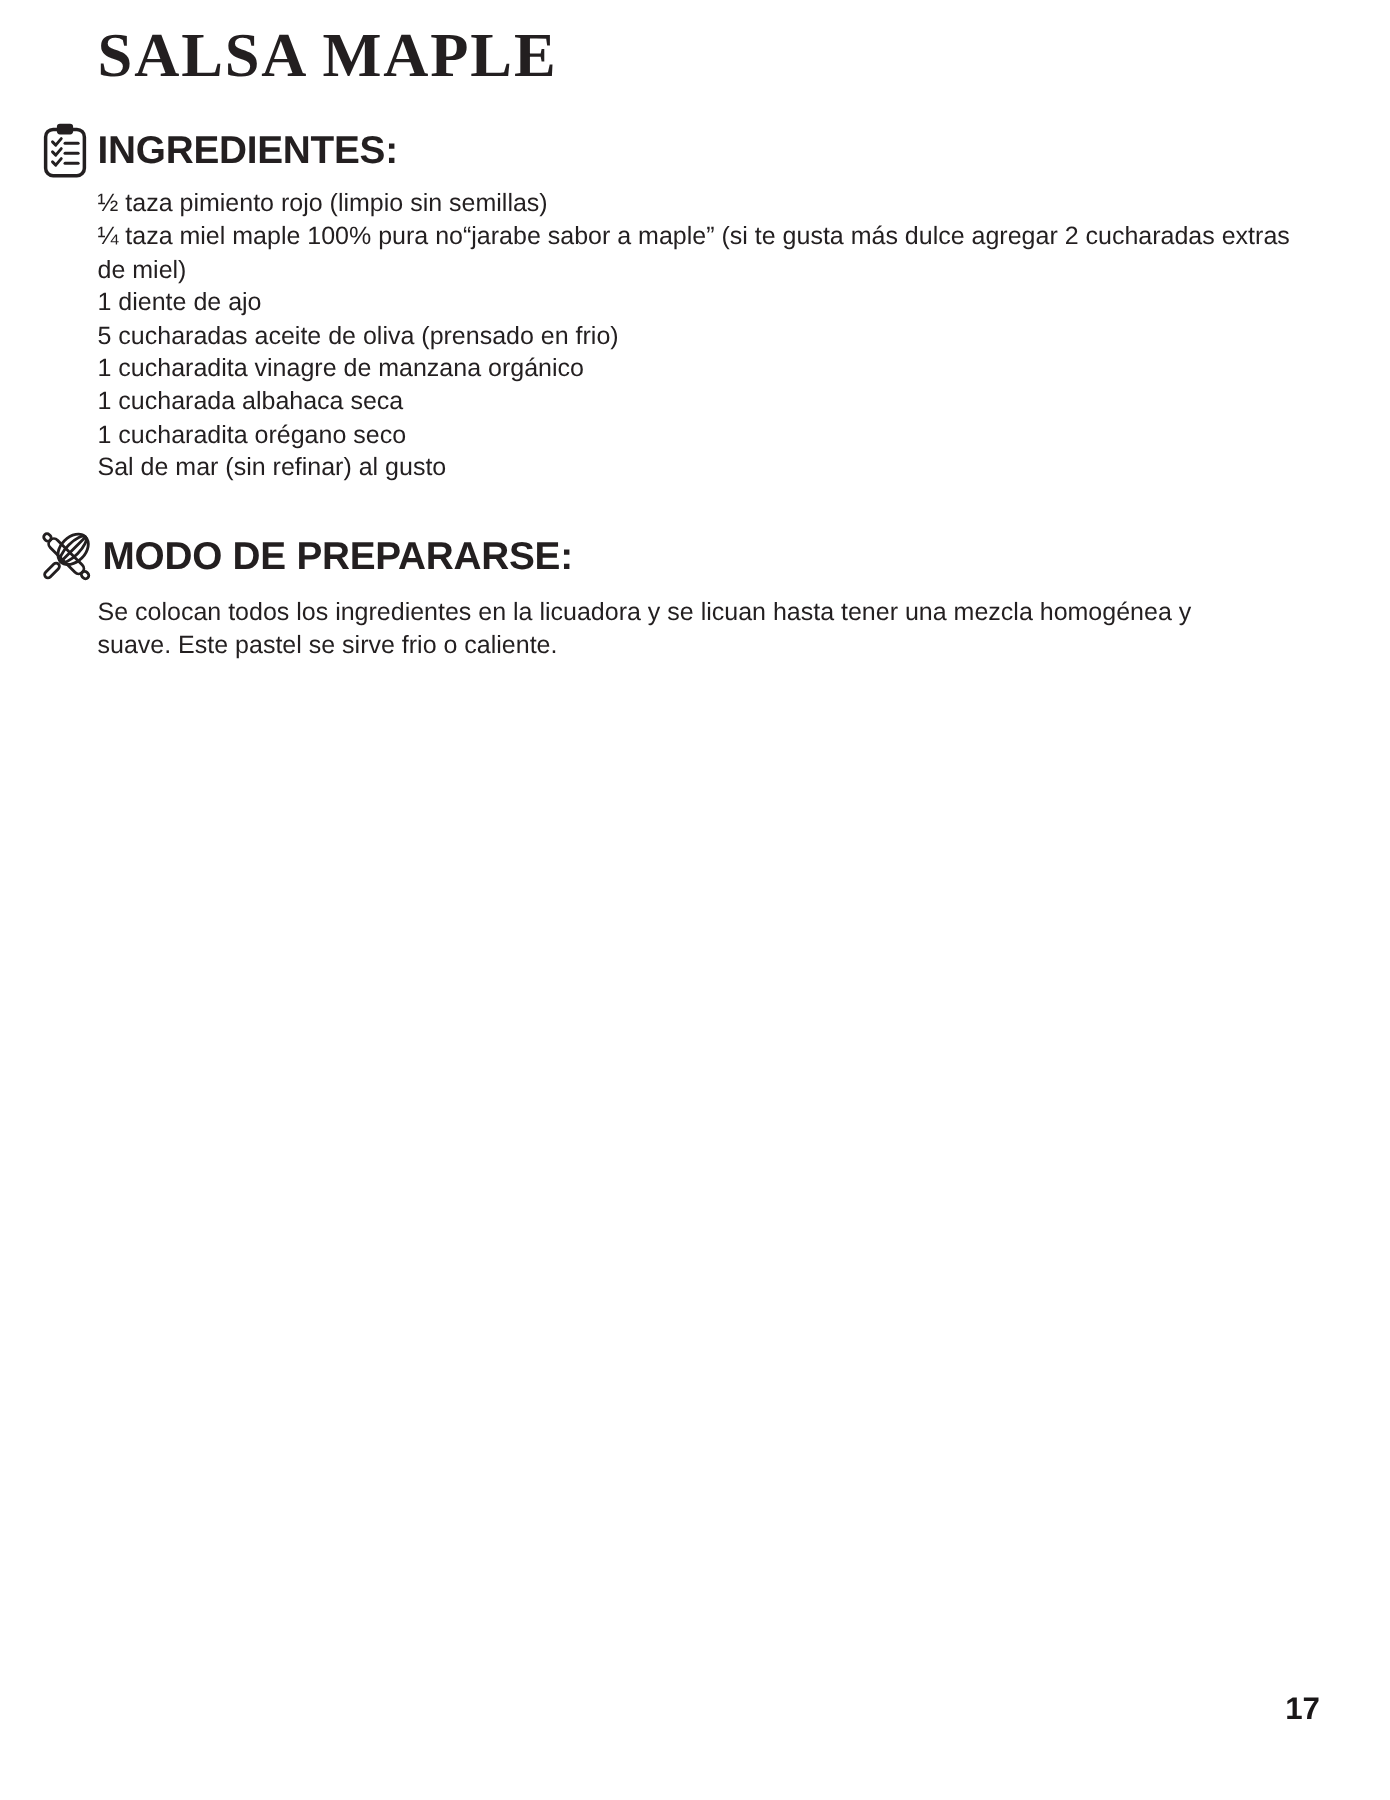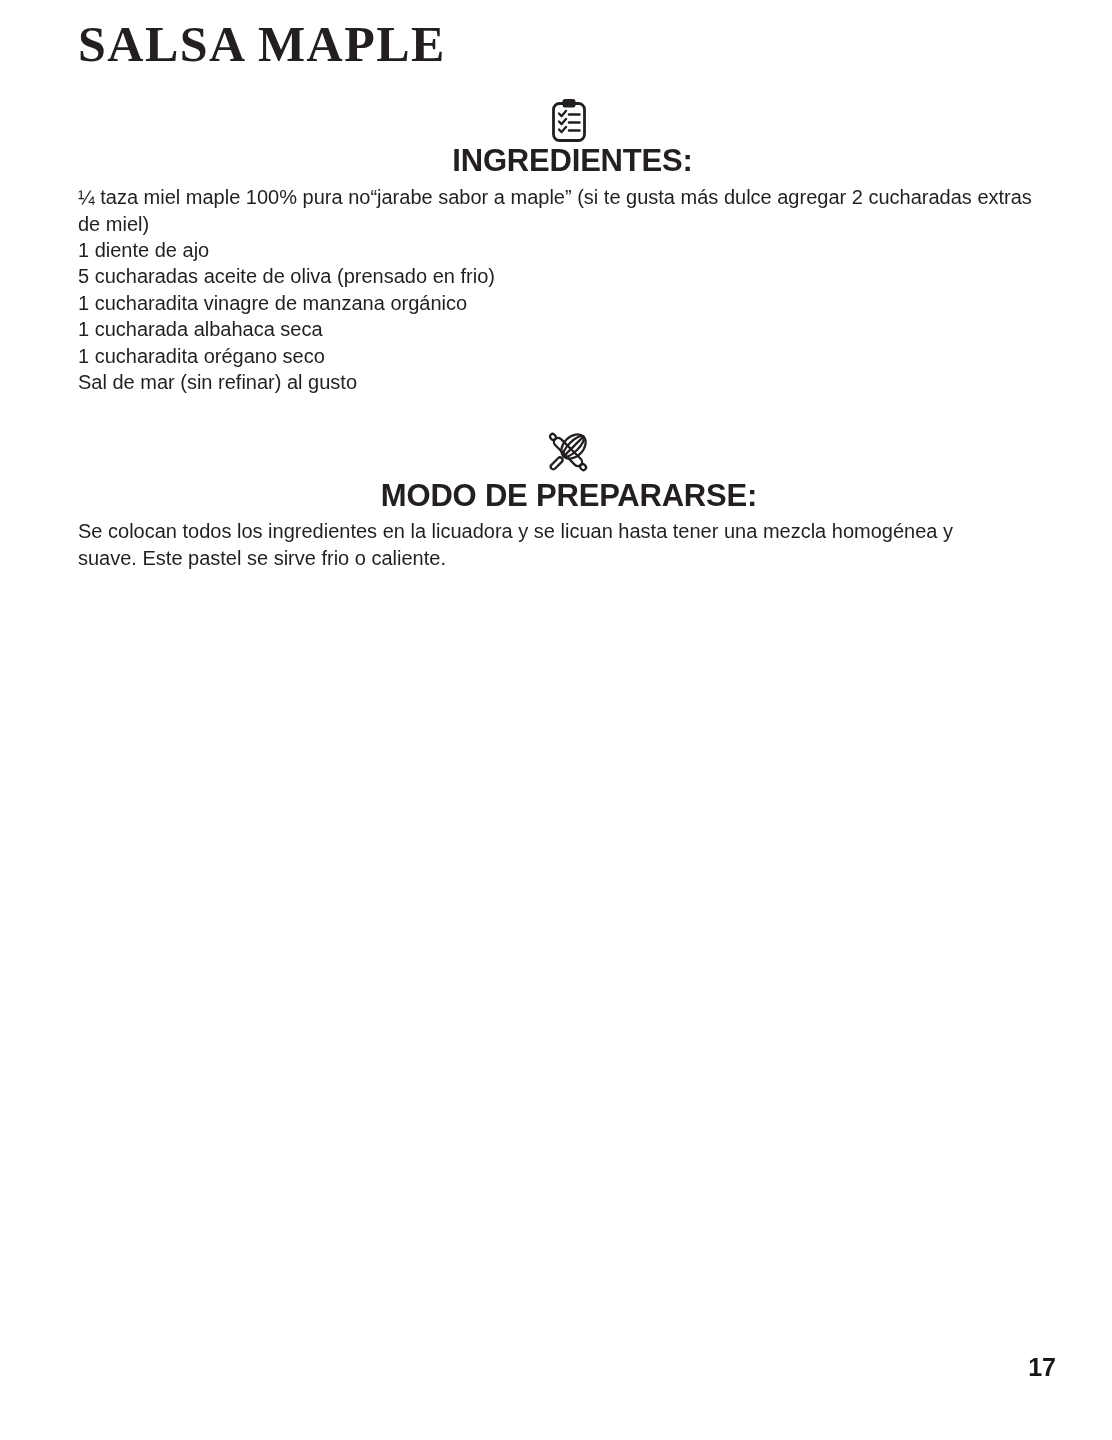--- a/index.html
+++ b/index.html
@@ -21,21 +21,20 @@
     font-family: "Liberation Serif", serif;
     font-weight: 700;
     font-size: 50px;
     line-height: 1.0;
     letter-spacing: 1.5px;
     color: #231f20;
   }
   .sec-head {
     display: flex;
     align-items: center;
-    flex-direction: column;
   }
   .sec-head h2 {
     margin: 0;
     font-size: 31px;
     font-weight: 700;
     letter-spacing: -0.2px;
     color: #231f20;
     line-height: 1.1;
   }
   .ing-head {
@@ -88,20 +87,21 @@
           <line x1="19" y1="17.5" x2="29.5" y2="17.5" stroke="#231f20" stroke-width="2.4" stroke-linecap="round"></line>
           <path d="M9 24.5 l2.6 2.6 l4.4 -5.2" fill="none" stroke="#231f20" stroke-width="2.3" stroke-linecap="round" stroke-linejoin="round"></path>
           <line x1="19" y1="25.5" x2="29.5" y2="25.5" stroke="#231f20" stroke-width="2.4" stroke-linecap="round"></line>
           <path d="M9 32.5 l2.6 2.6 l4.4 -5.2" fill="none" stroke="#231f20" stroke-width="2.3" stroke-linecap="round" stroke-linejoin="round"></path>
           <line x1="19" y1="33.5" x2="29.5" y2="33.5" stroke="#231f20" stroke-width="2.4" stroke-linecap="round"></line>
         </svg>
       </span>
       <h2>INGREDIENTES:</h2>
     </div>
     <div class="ing-list">
+      <div>½ taza pimiento rojo (limpio sin semillas)</div>
       <div>¼ taza miel maple 100% pura no“jarabe sabor a maple” (si te gusta más dulce agregar 2 cucharadas extras de miel)</div>
       <div>1 diente de ajo</div>
       <div>5 cucharadas aceite de oliva (prensado en frio)</div>
       <div>1 cucharadita vinagre de manzana orgánico</div>
       <div>1 cucharada albahaca seca</div>
       <div>1 cucharadita orégano seco</div>
       <div>Sal de mar (sin refinar) al gusto</div>
     </div>
   </section>
 

